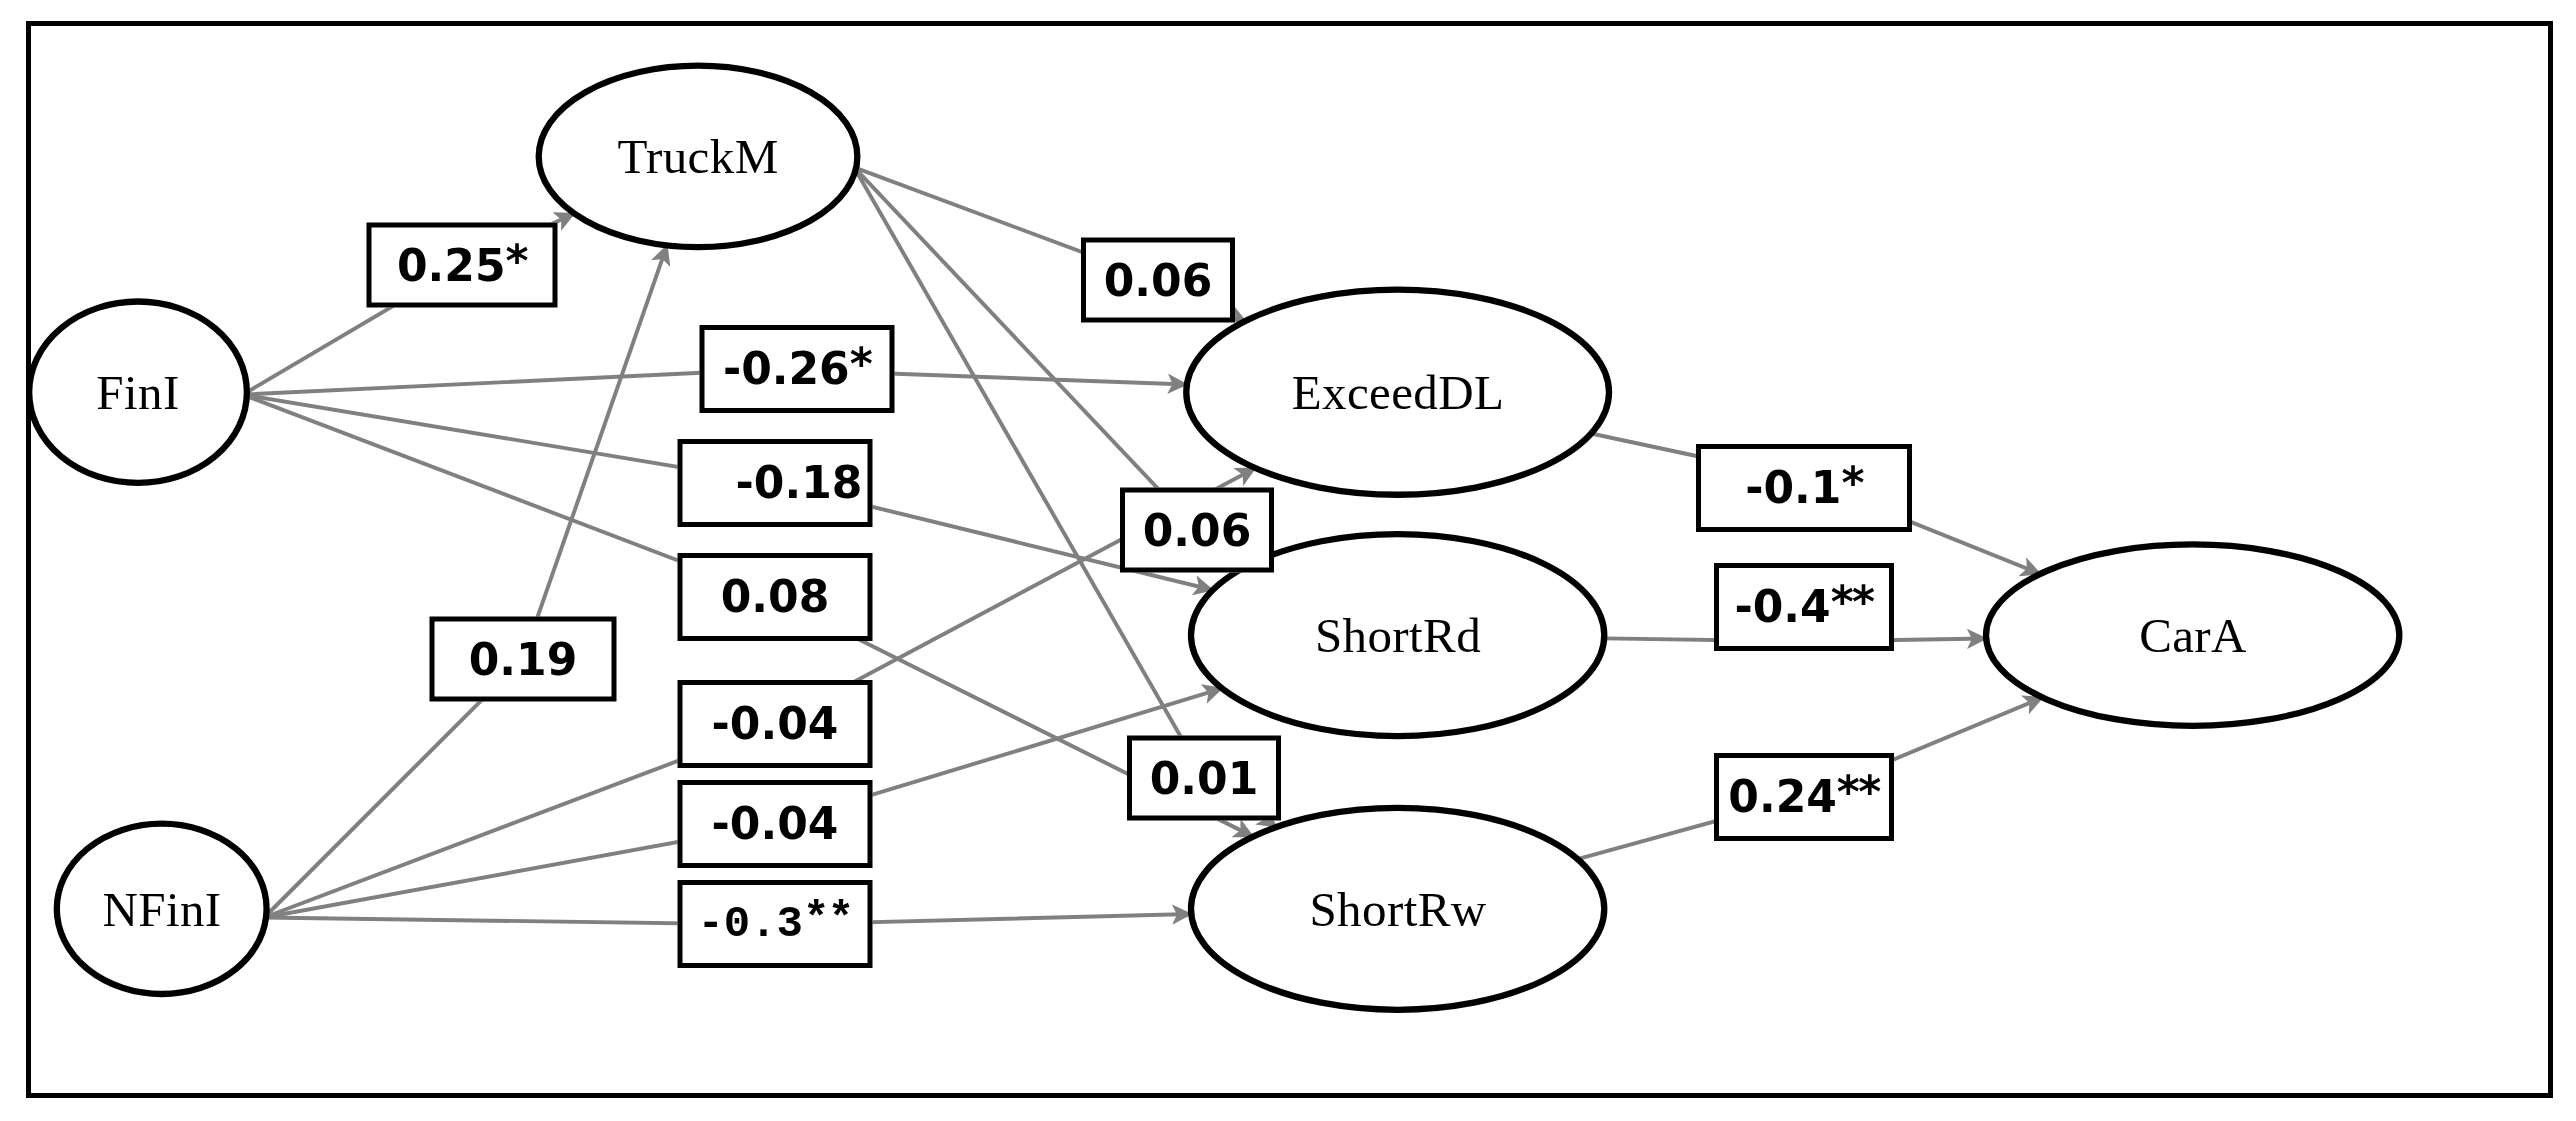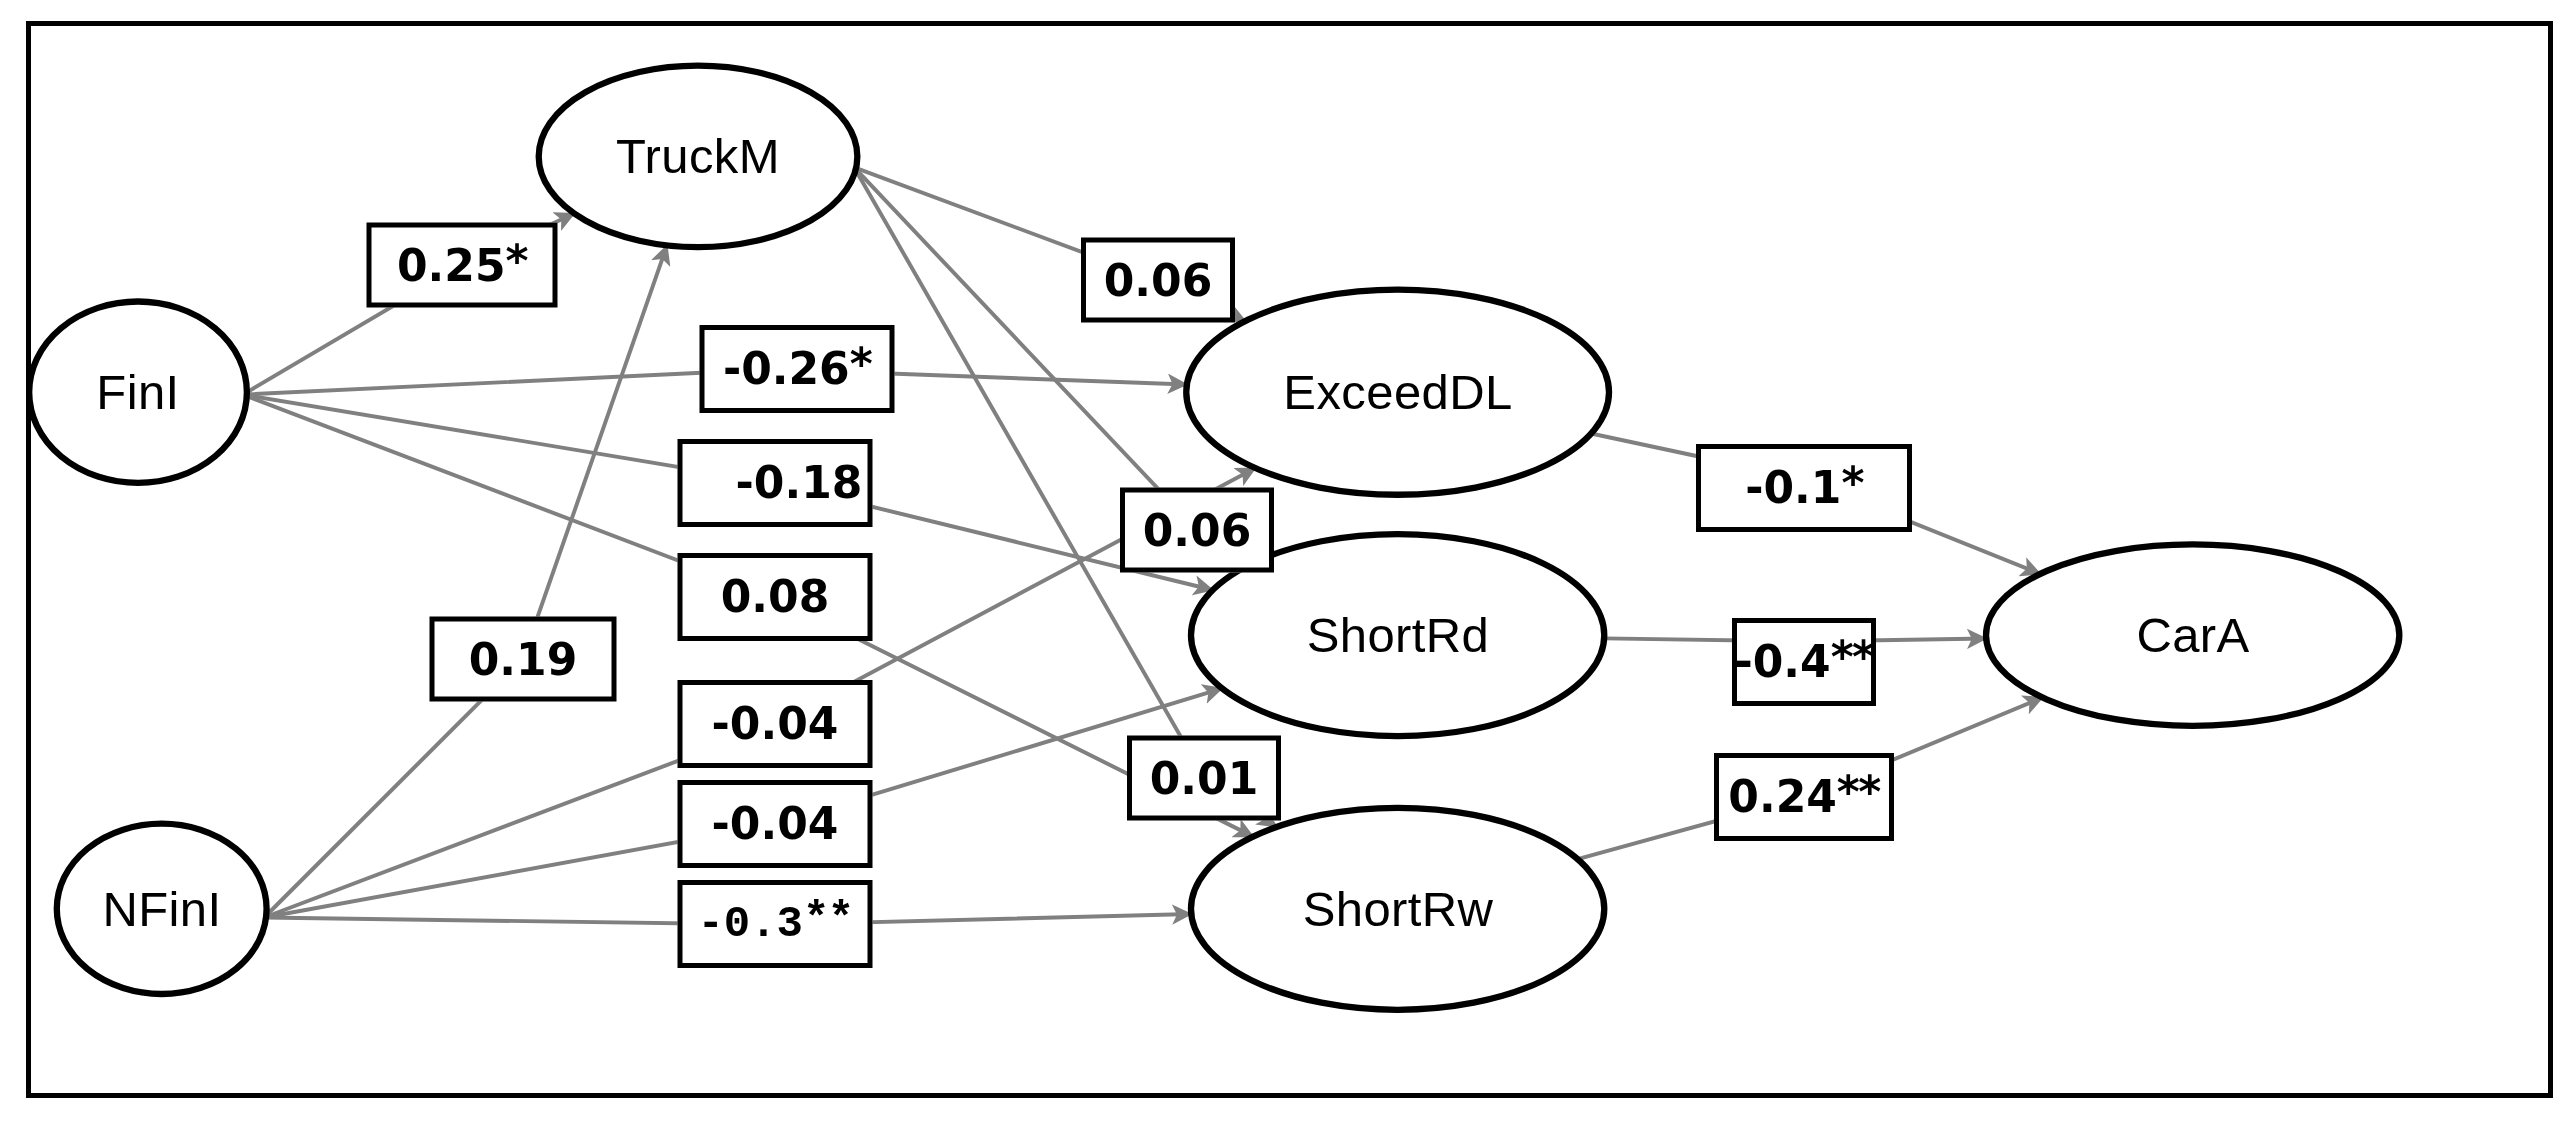--- a/index.html
+++ b/index.html
@@ -3,21 +3,21 @@
 <meta charset="utf-8">
 <style>
   html,body{margin:0;padding:0;background:#ffffff;}
   body{font-family:"DejaVu Sans", sans-serif;}
   #stage{position:relative;width:2576px;height:1122px;background:#ffffff;overflow:hidden;}
   #frame{position:absolute;left:26px;top:21px;width:2527px;height:1077px;border:5.5px solid #000000;box-sizing:border-box;}
   svg#canvas{position:absolute;left:0;top:0;width:2576px;height:1122px;}
   .node-label{
     position:absolute;
     transform:translate(-50%,-50%);
-    font-family:Liberation Sans, sans-serif;
+    font-family:Liberation Serif, serif;
     font-size:49px;
     font-weight:400;
     color:#000000;
     white-space:nowrap;
     letter-spacing:0.4px;
     pointer-events:none;
   }
   .coef-box{
     position:absolute;
     transform:translate(-50%,-50%);
@@ -127,21 +127,21 @@
       <div class="coef-box" style="left: 1197px; top: 530px; width: 154px; height: 85px;">
         <span class="val">0.06</span>
       </div>
       <div class="coef-box" style="left: 1204px; top: 778px; width: 154px; height: 85px;">
         <span class="val">0.01</span>
       </div>
       <div class="coef-box" style="left: 1804px; top: 488px; width: 216px; height: 88px;">
         <span class="val">-0.1</span>
         <span class="star">*</span>
       </div>
-      <div class="coef-box" style="left: 1804px; top: 662px; width: 144px; height: 88px; align-items: center;">
+      <div class="coef-box" style="left: 1804px; top: 607px; width: 180px; height: 88px; align-items: center;">
         <span class="val">-0.4</span>
         <span class="star">**</span>
       </div>
       <div class="coef-box" style="left: 1804px; top: 797px; width: 180px; height: 88px;">
         <span class="val">0.24</span>
         <span class="star">**</span>
       </div>
     </div>
 
 </div>

